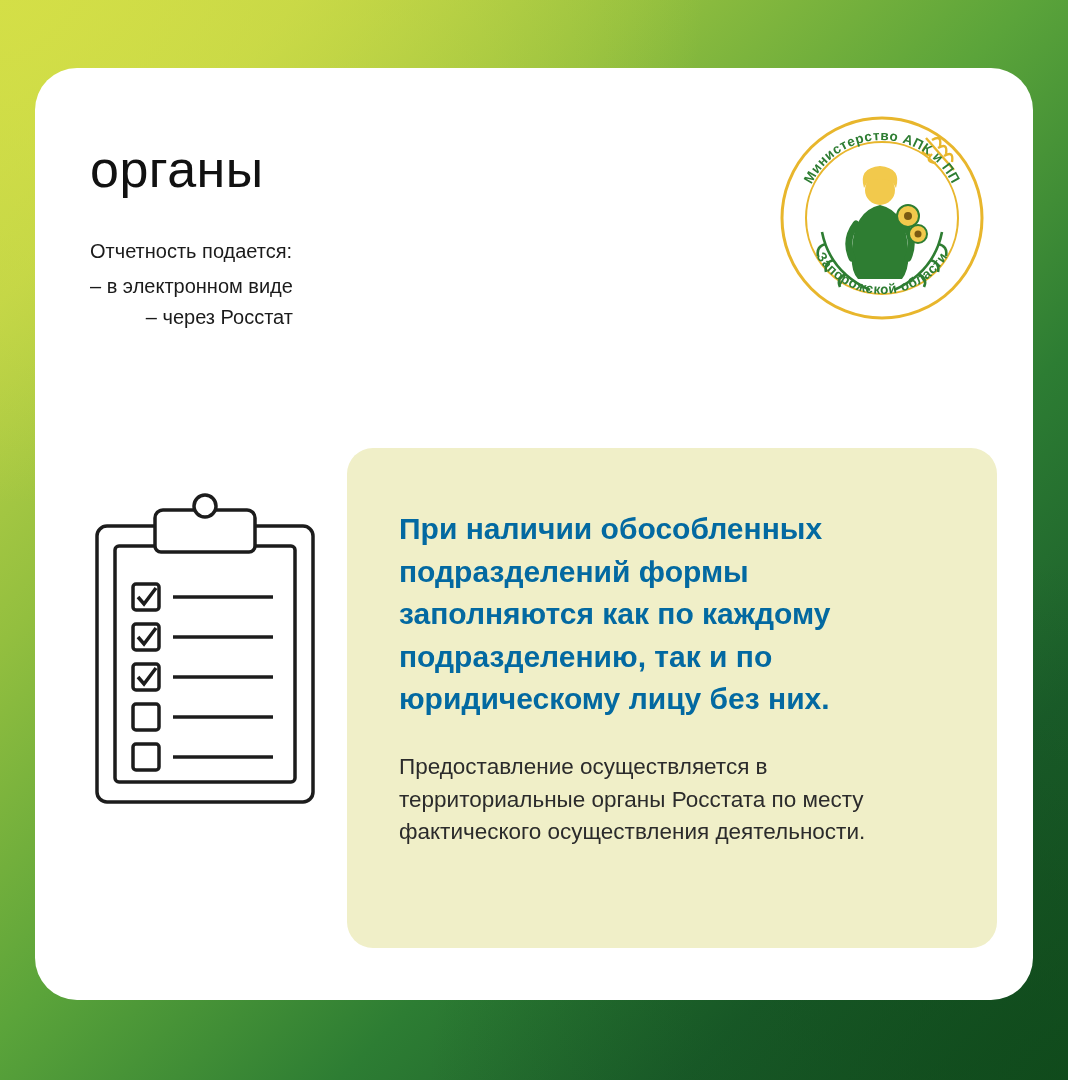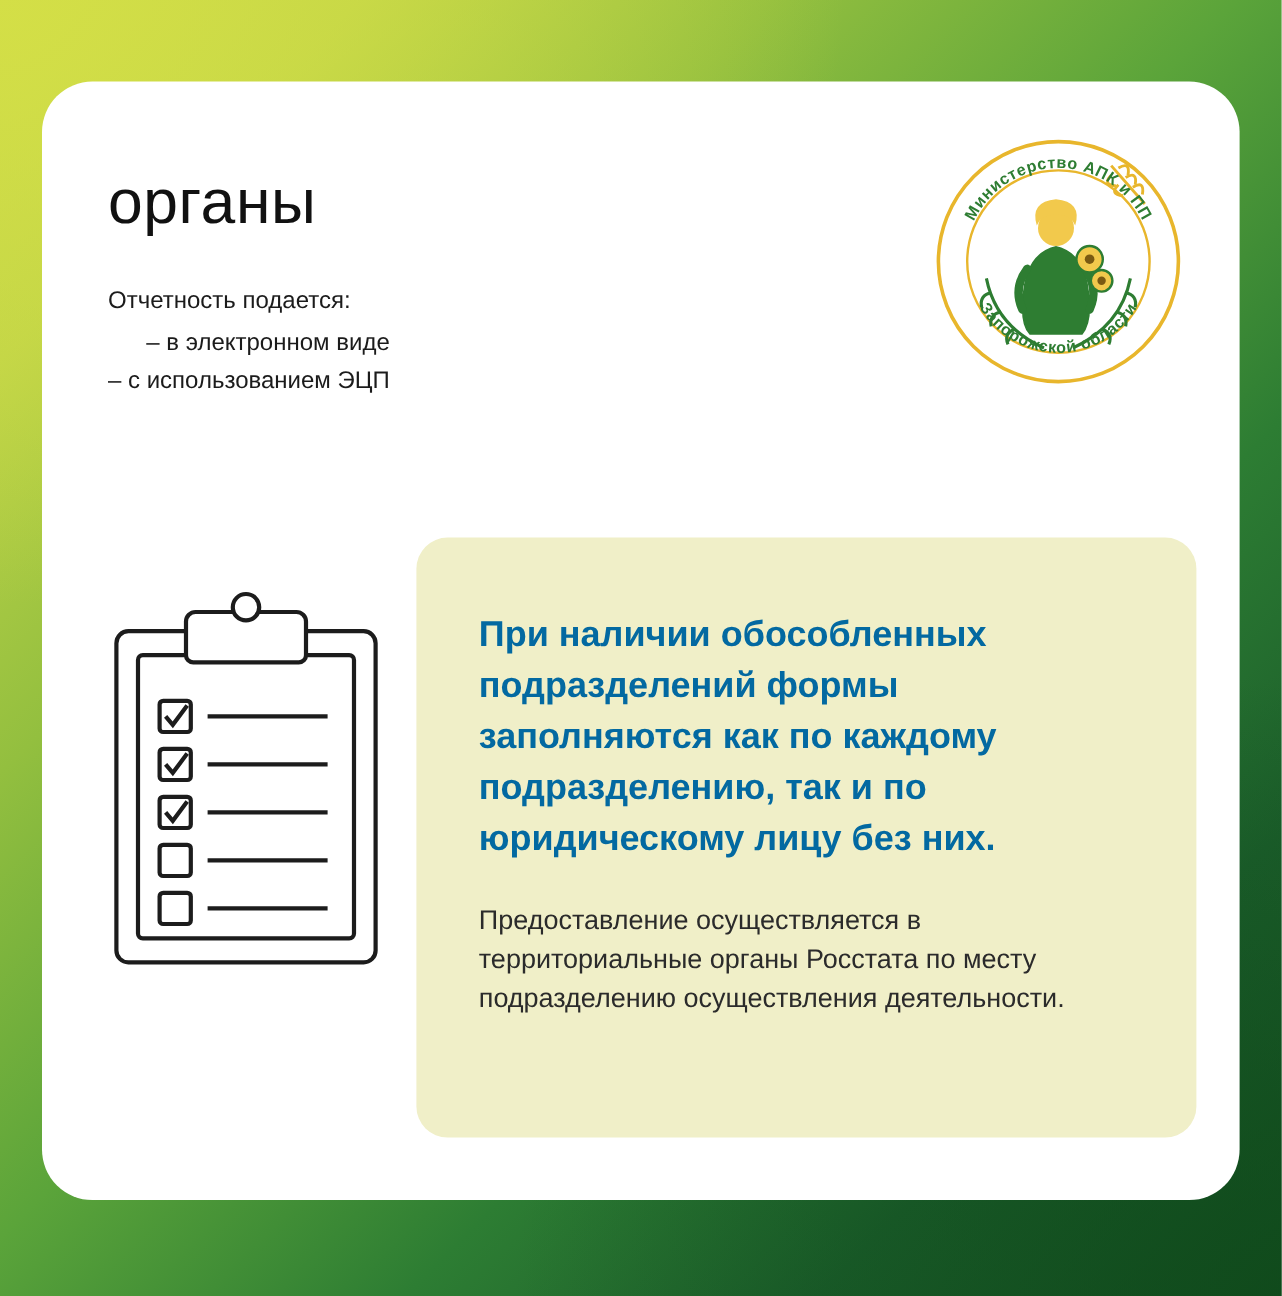--- a/index.html
+++ b/index.html
@@ -134,21 +134,21 @@
 <div class="poster">
 
   <div class="card">
 
     <div class="headline">органы</div>
 
     <div class="intro">
       <div class="lead">Отчетность подается:</div>
       <ul>
         <li>– в электронном виде</li>
-        <li>– с использованием ЭЦП</li>
+        <li>– через Росстат</li>
       </ul>
     </div>
 
     <div class="emblem">
       <svg viewBox="0 0 212 212" width="212" height="212" aria-hidden="true">
         <defs>
           <path id="arcTop" d="M 28 106 A 78 78 0 0 1 184 106" fill="none"></path>
           <path id="arcBottom" d="M 30 106 A 76 76 0 0 0 182 106" fill="none"></path>
         </defs>
         <circle cx="106" cy="106" r="100" fill="#ffffff" stroke="#e8b62c" stroke-width="3"></circle>
@@ -217,17 +217,17 @@
           <path d="M88 269 h100"></path>
           <path d="M53 109 l6 7 l12 -16" stroke-width="3.5"></path>
           <path d="M53 149 l6 7 l12 -16" stroke-width="3.5"></path>
           <path d="M53 189 l6 7 l12 -16" stroke-width="3.5"></path>
         </g>
       </svg>
     </div>
 
     <div class="panel">
       <p class="panel-heading">При наличии обособленных подразделений формы заполняются как по каждому подразделению, так и по юридическому лицу без них.</p>
-      <p class="panel-body">Предоставление осуществляется в территориальные органы Росстата по месту подразделению осуществления деятельности.</p>
+      <p class="panel-body">Предоставление осуществляется в территориальные органы Росстата по месту фактического осуществления деятельности.</p>
     </div>
 
   </div>
 </div>
 
 </body></html>

